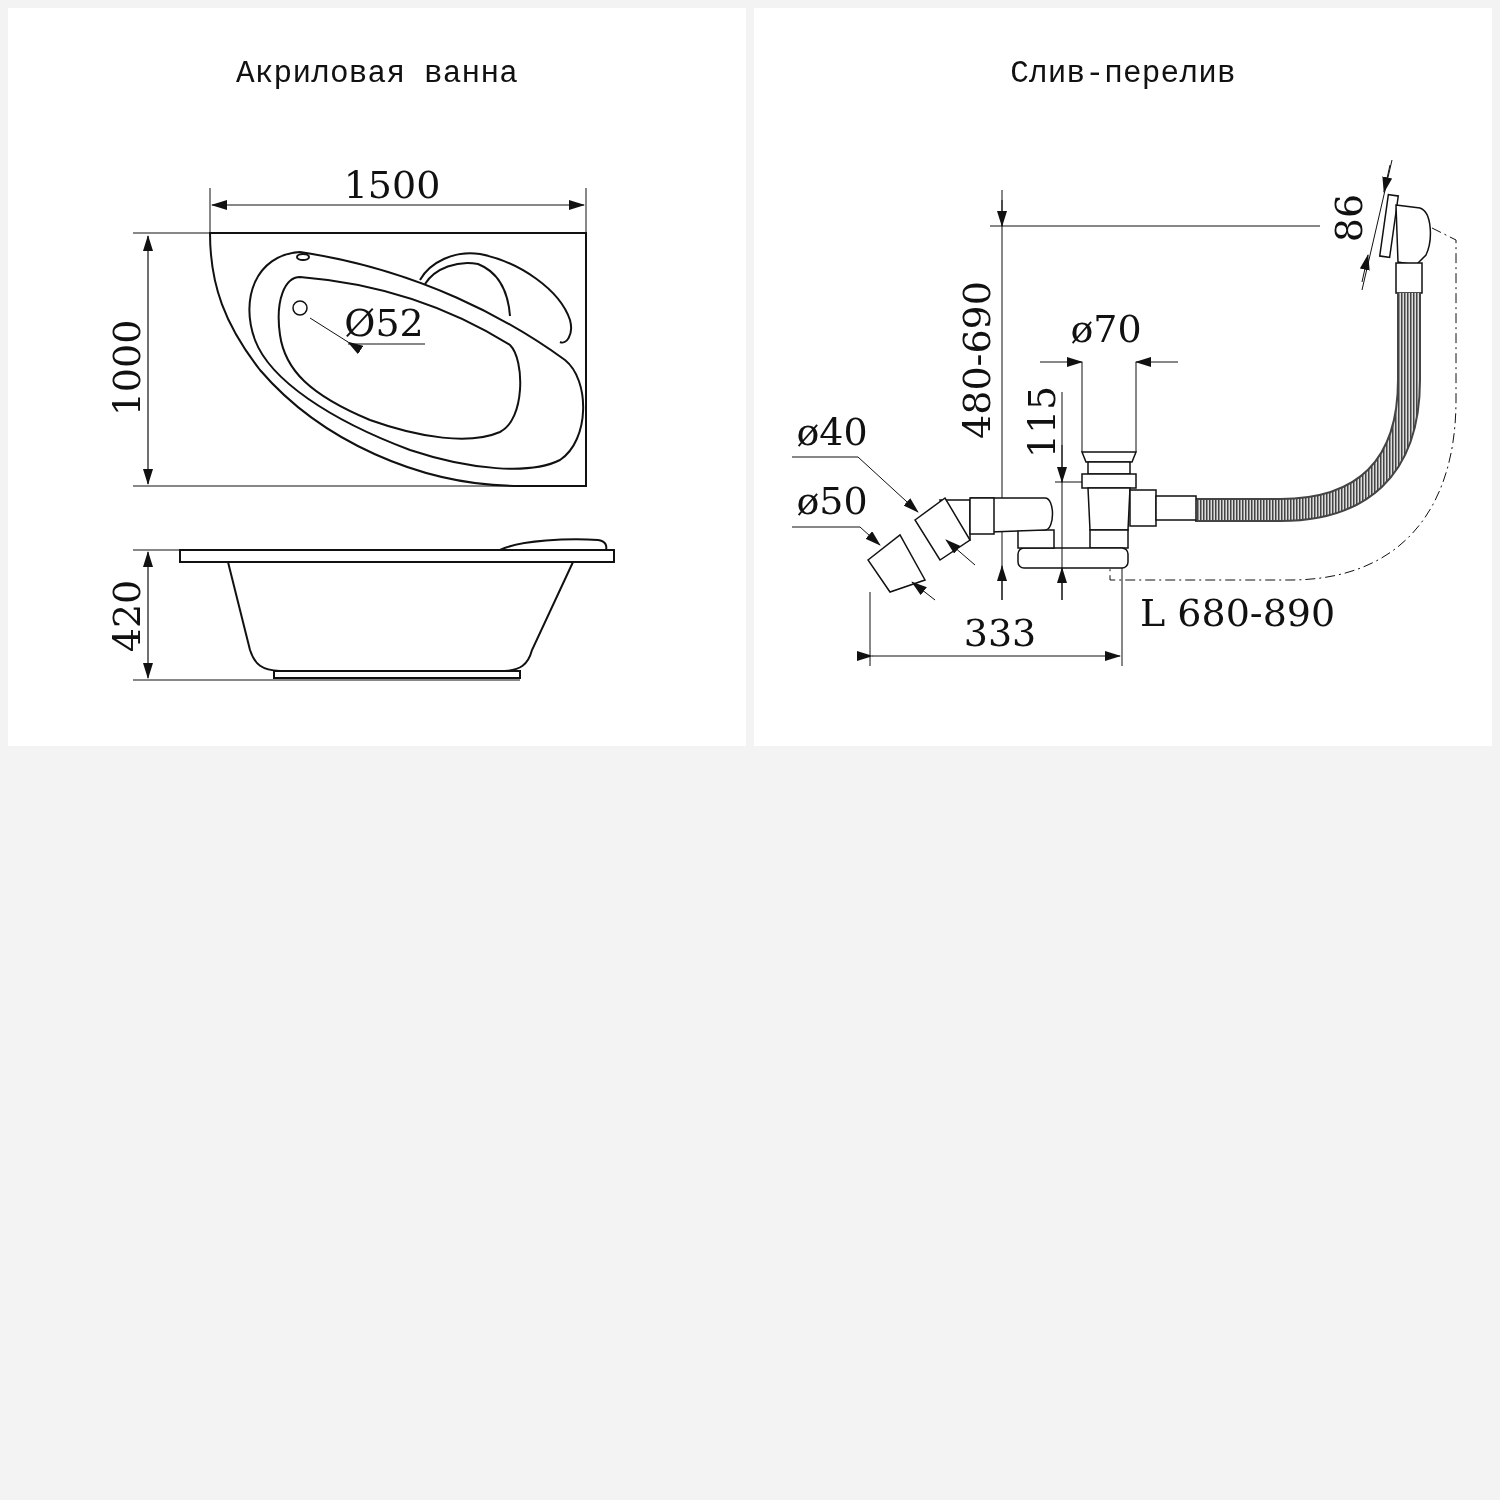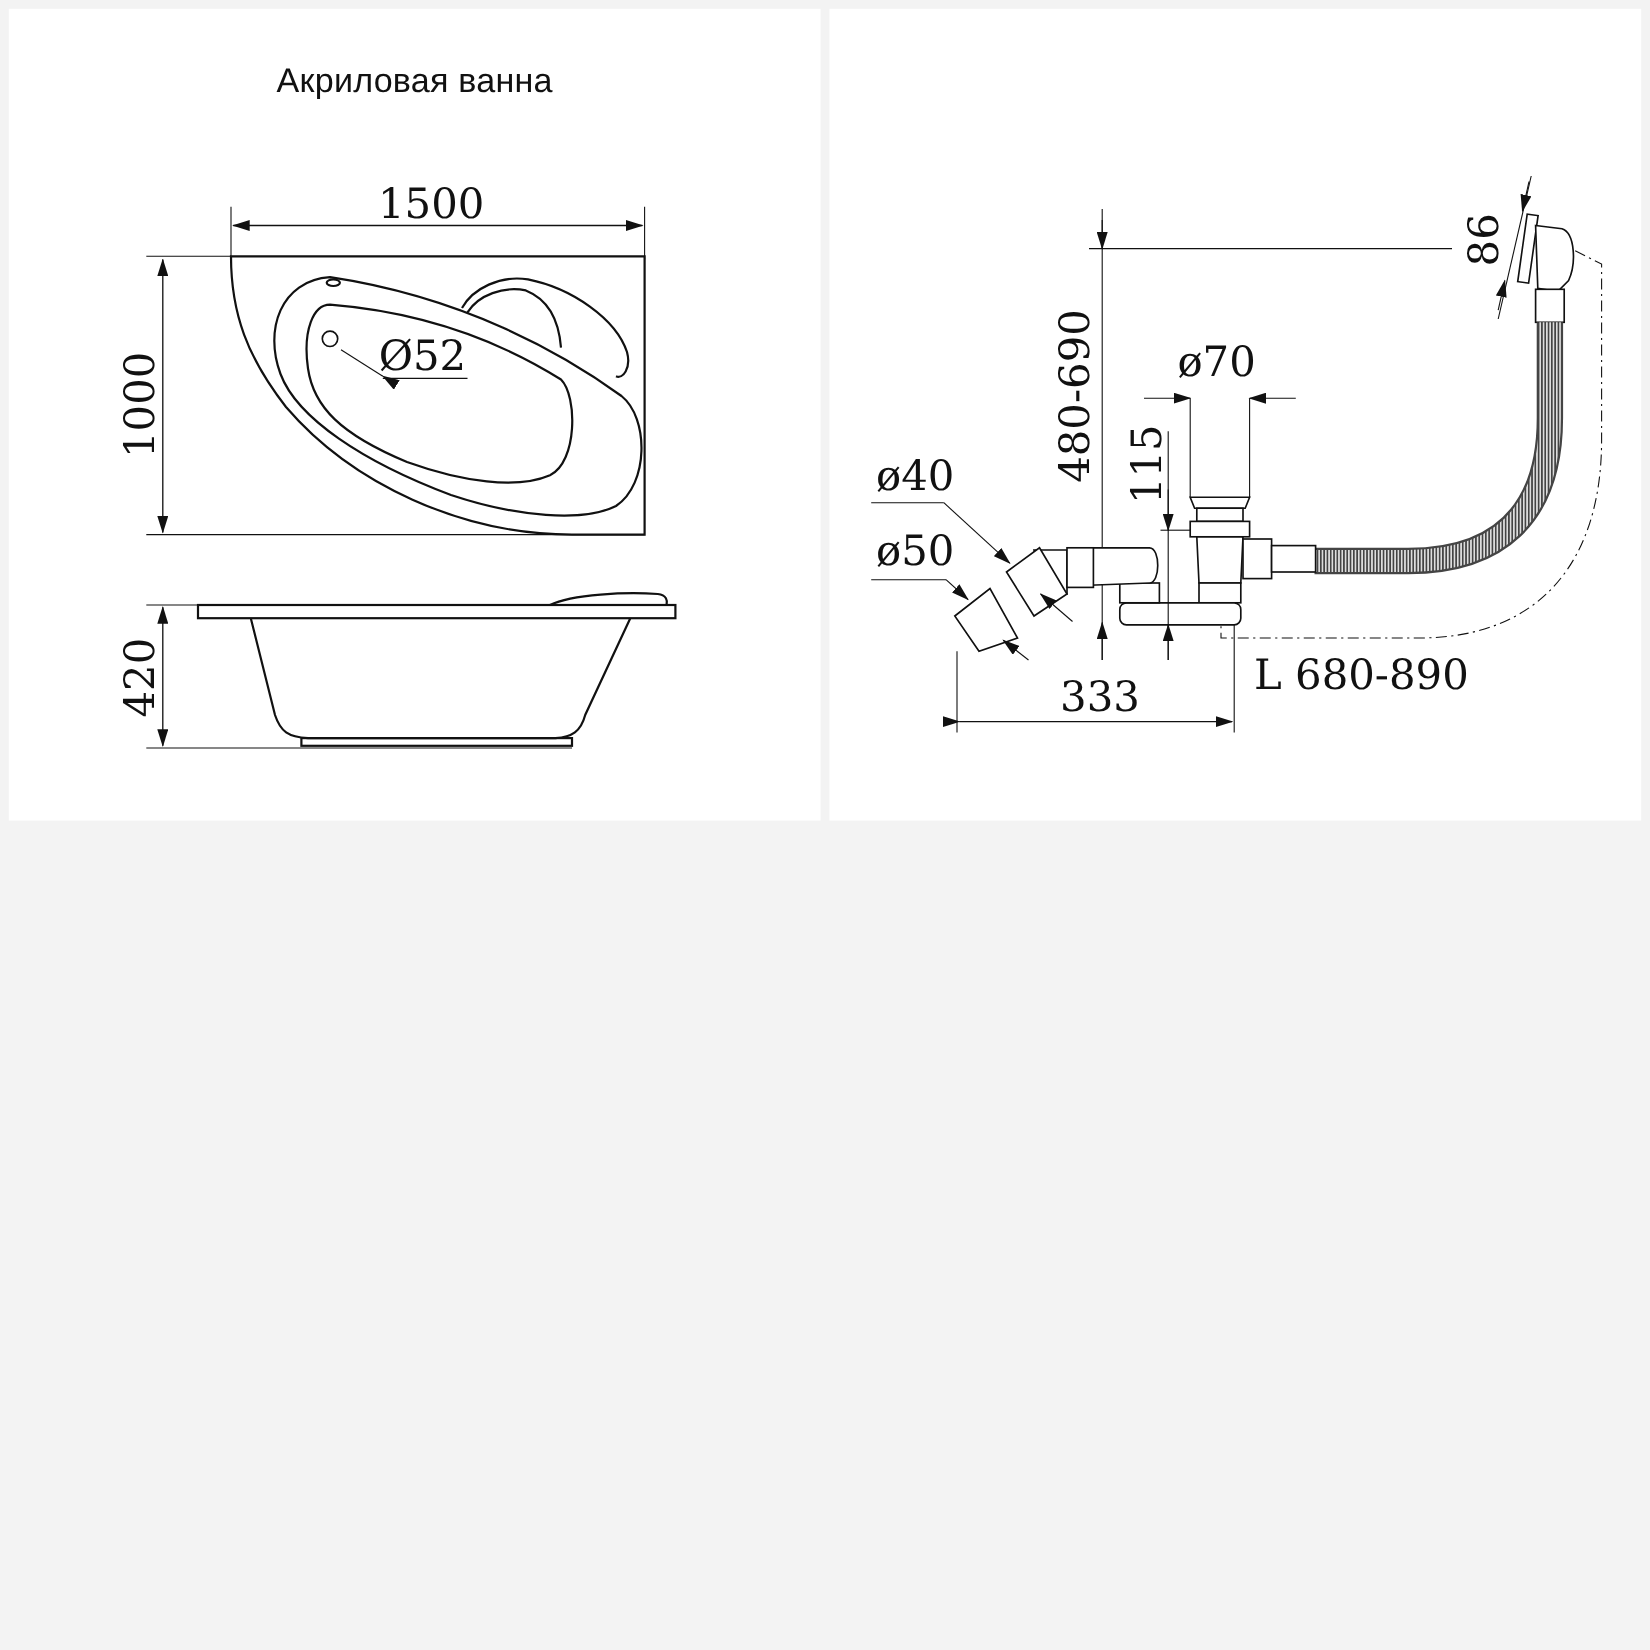--- a/index.html
+++ b/index.html
@@ -1,21 +1,21 @@
 <!DOCTYPE html>
 <html><head>
 <meta charset="utf-8">
 <style>
   html, body { margin:0; padding:0; }
   body { width:1500px; height:1500px; background:#f3f3f3; position:relative; overflow:hidden; }
   .panel { position:absolute; top:8px; height:738px; background:#ffffff; }
   #panel-left { left:8px; width:738px; }
   #panel-right { left:754px; width:738px; }
   .title { position:absolute; top:48px; left:0; width:100%; text-align:center;
-    font-family:Liberation Sans, sans-serif; font-size:31px; font-weight:500; color:#111; letter-spacing:0.2px; }
+    font-family:Liberation Mono, monospace; font-size:31px; font-weight:500; color:#111; letter-spacing:0.2px; }
   svg { position:absolute; left:0; top:0; }
   .dim { font-family:"DejaVu Serif", "Liberation Serif", serif; font-size:38px; fill:#111; }
 </style>
 </head>
 <body>
 
 <div class="panel" id="panel-left">
   <div class="title">Акриловая ванна</div>
   <svg width="738" height="738" viewBox="8 8 738 738">
     <defs>
@@ -65,20 +65,21 @@
     <g>
       <line x1="133" y1="550" x2="180" y2="550" stroke="#111" stroke-width="1"></line>
       <line x1="133" y1="680" x2="520" y2="680" stroke="#111" stroke-width="1"></line>
       <line x1="148" y1="552" x2="148" y2="678" stroke="#111" stroke-width="1.2" marker-start="url(#arrs)" marker-end="url(#arr)"></line>
       <text class="dim" transform="translate(140,616) rotate(-90)" text-anchor="middle">420</text>
     </g>
   </svg>
 </div>
 
 <div class="panel" id="panel-right">
+  <div class="title">Слив-перелив</div>
   <svg width="738" height="738" viewBox="754 8 738 738">
     <defs>
       <marker id="a2" markerWidth="16" markerHeight="10" refX="15" refY="5" orient="auto" markerUnits="userSpaceOnUse">
         <path d="M0,0 L16,5 L0,10 Z" fill="#111"></path>
       </marker>
       <pattern id="hose" width="3" height="3" patternUnits="userSpaceOnUse">
         <rect width="3" height="3" fill="#ddd"></rect>
           <rect width="1.5" height="3" fill="#444"></rect>
       </pattern>
     </defs>

